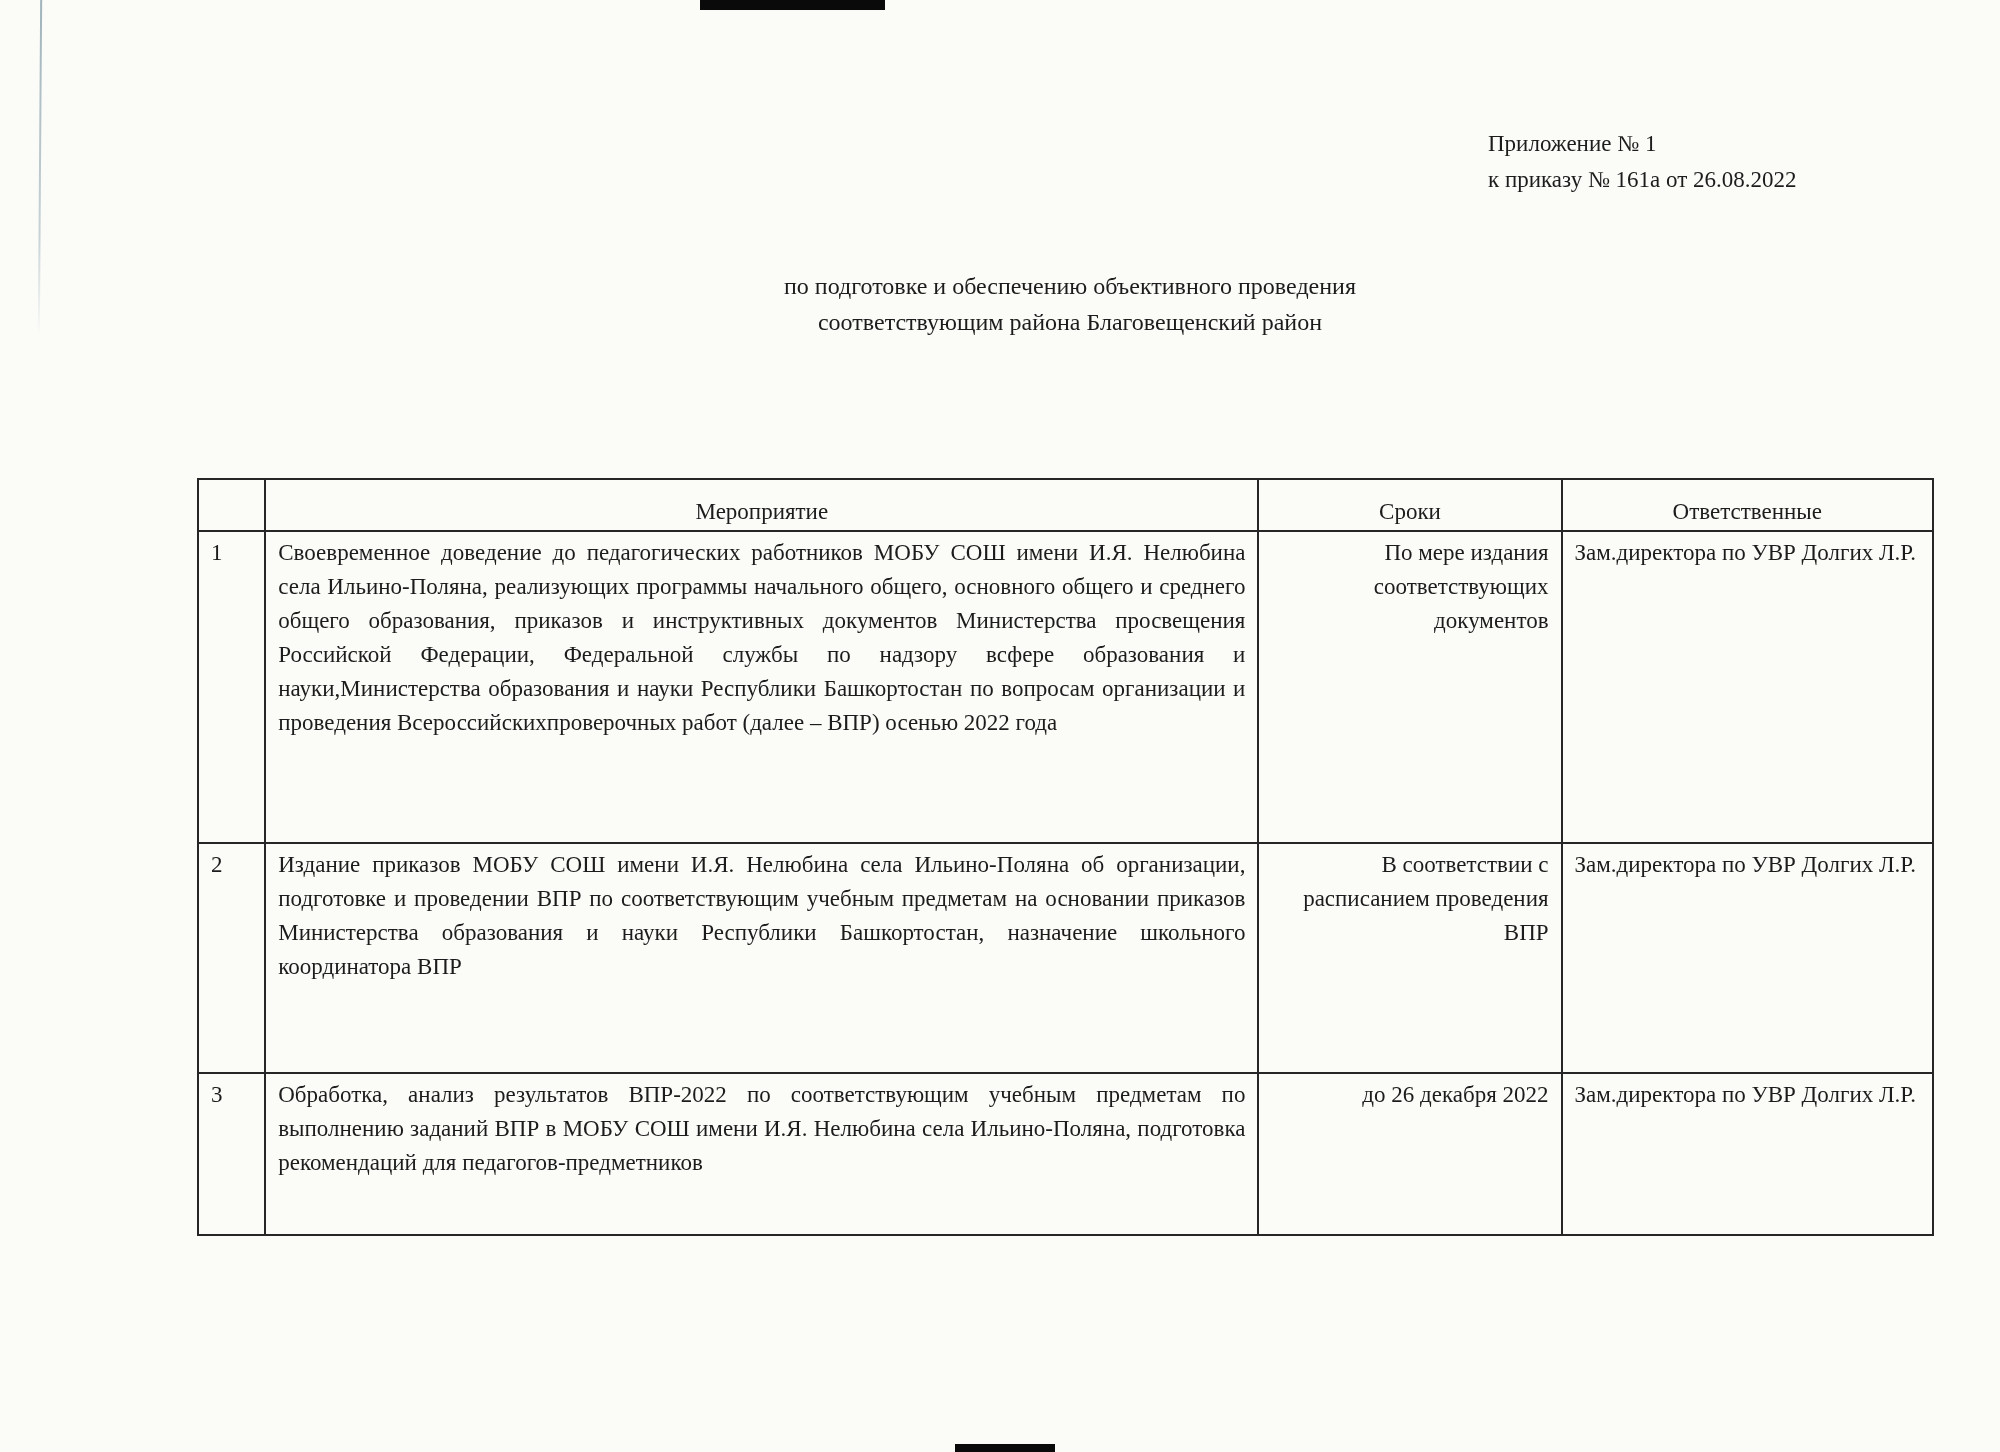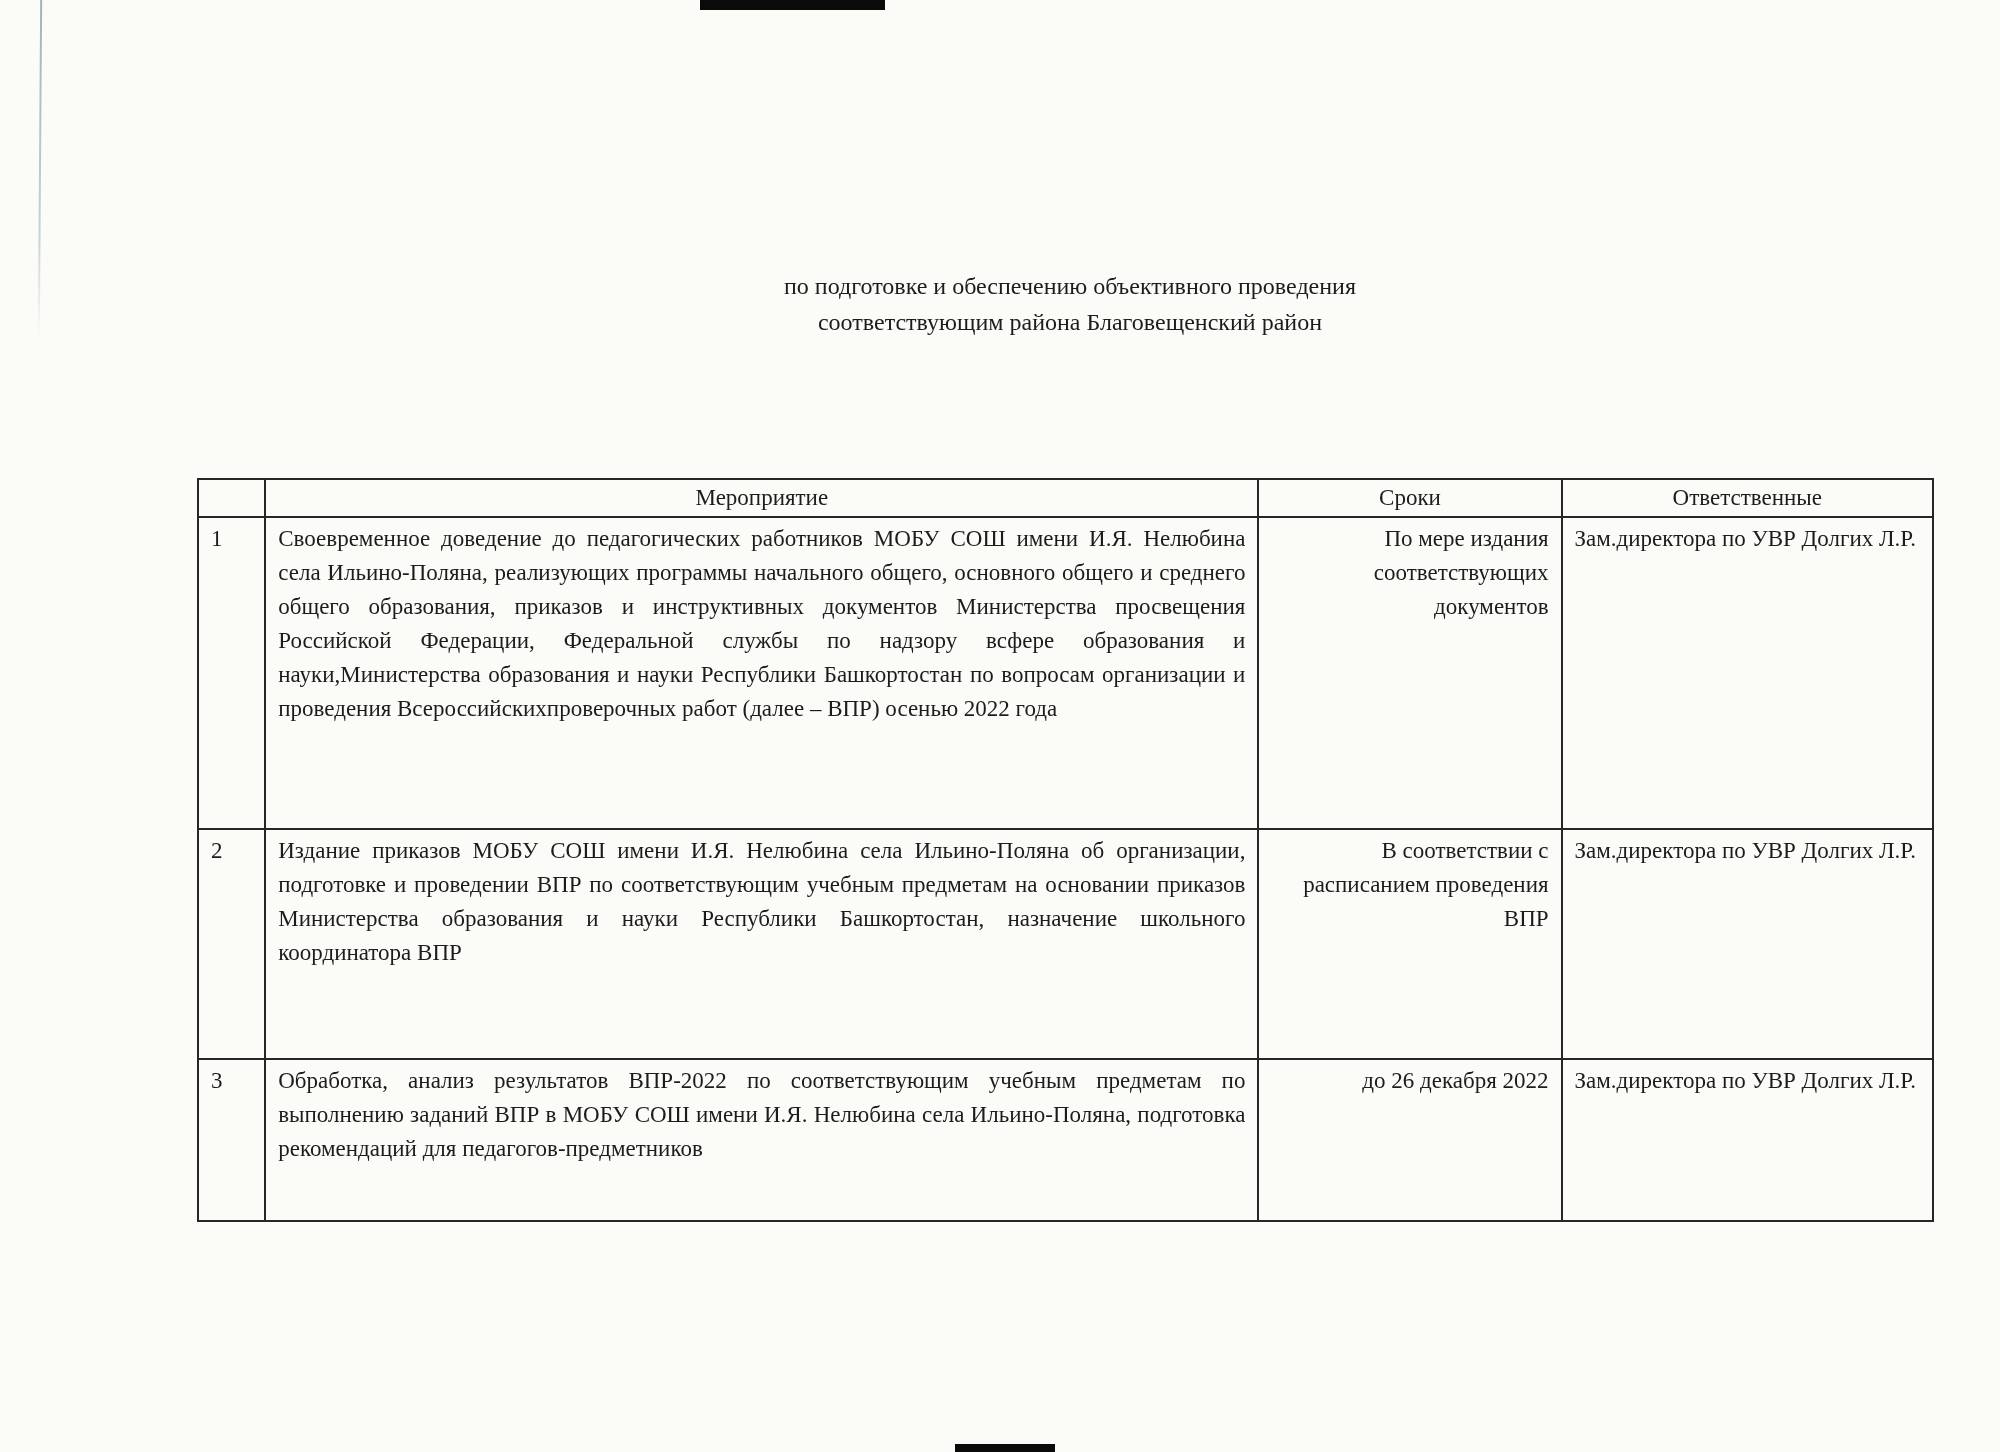--- a/index.html
+++ b/index.html
@@ -66,40 +66,44 @@
     padding: 4px 12px 8px 12px;
     font-weight: normal;
   }
   .col-num  { width: 65px; }
   .col-act  { width: 960px; }
   .col-term { width: 293px; }
   .col-resp { width: 359px; }
   .plan-table thead th {
     text-align: center;
     height: 34px;
-    padding-top: 1px;
+    padding-top: 15px;
     padding-bottom: 1px;
   }
   .cell-num { text-align: left; padding-left: 10px; }
   .cell-activity { text-align: justify; border-radius: 7px; }
   .cell-terms { text-align: right; }
   .cell-resp { text-align: left; }
   tr.row-1 td { height: 312px; }
   tr.row-2 td { height: 230px; }
   tr.row-3 td { height: 162px; }
 </style>
 </head>
 <body>
 
 <div class="page">
 
   <div class="scan-bar-top"></div>
   <div class="scan-edge-line"></div>
   <div class="scan-bar-bottom"></div>
 
+  <div class="appendix">
+    <div>Приложение № 1</div>
+    <div>к приказу № 161а от 26.08.2022</div>
+  </div>
 
   <div class="title-block">
     <div>по подготовке и обеспечению объективного проведения</div>
     <div>соответствующим района Благовещенский район</div>
   </div>
 
   <table class="plan-table">
     <thead>
       <tr>
         <th class="col-num"></th>

